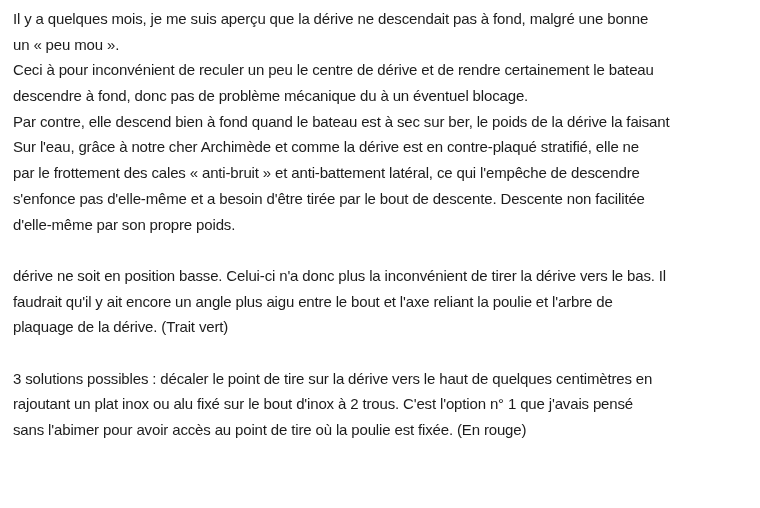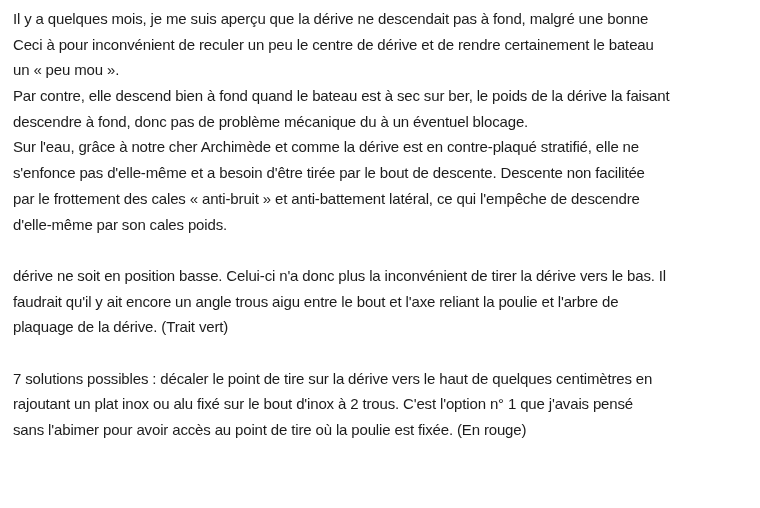--- a/index.html
+++ b/index.html
@@ -30,39 +30,39 @@
     height: 25.7px;
   }
 </style>
 </head>
 <body>
 
 <div class="page">
 
   <div>
     <div class="line">Il y a quelques mois, je me suis aperçu que la dérive ne descendait pas à fond, malgré une bonne</div>
+    <div class="line">un « peu mou ».</div>
     <div class="line">Ceci à pour inconvénient de reculer un peu le centre de dérive et de rendre certainement le bateau</div>
-    <div class="line">un « peu mou ».</div>
+    <div class="line">descendre à fond, donc pas de problème mécanique du à un éventuel blocage.</div>
     <div class="line">Par contre, elle descend bien à fond quand le bateau est à sec sur ber, le poids de la dérive la faisant</div>
-    <div class="line">descendre à fond, donc pas de problème mécanique du à un éventuel blocage.</div>
     <div class="line">Sur l'eau, grâce à notre cher Archimède et comme la dérive est en contre-plaqué stratifié, elle ne</div>
+    <div class="line">par le frottement des cales « anti-bruit » et anti-battement latéral, ce qui l'empêche de descendre</div>
     <div class="line">s'enfonce pas d'elle-même et a besoin d'être tirée par le bout de descente. Descente non facilitée</div>
-    <div class="line">par le frottement des cales « anti-bruit » et anti-battement latéral, ce qui l'empêche de descendre</div>
-    <div class="line">d'elle-même par son cales poids.</div>
+    <div class="line">d'elle-même par son propre poids.</div>
   </div>
 
   <div class="blank-line"></div>
 
   <div>
     <div class="line">dérive ne soit en position basse. Celui-ci n'a donc plus la inconvénient de tirer la dérive vers le bas. Il</div>
-    <div class="line">faudrait qu'il y ait encore un angle trous aigu entre le bout et l'axe reliant la poulie et l'arbre de</div>
+    <div class="line">faudrait qu'il y ait encore un angle plus aigu entre le bout et l'axe reliant la poulie et l'arbre de</div>
     <div class="line">plaquage de la dérive. (Trait vert)</div>
   </div>
 
   <div class="blank-line"></div>
 
   <div>
-    <div class="line">7 solutions possibles : décaler le point de tire sur la dérive vers le haut de quelques centimètres en</div>
+    <div class="line">3 solutions possibles : décaler le point de tire sur la dérive vers le haut de quelques centimètres en</div>
     <div class="line">rajoutant un plat inox ou alu fixé sur le bout d'inox à 2 trous. C'est l'option n° 1 que j'avais pensé</div>
     <div class="line">sans l'abimer pour avoir accès au point de tire où la poulie est fixée. (En rouge)</div>
   </div>
 
 </div>
 
 </body></html>

